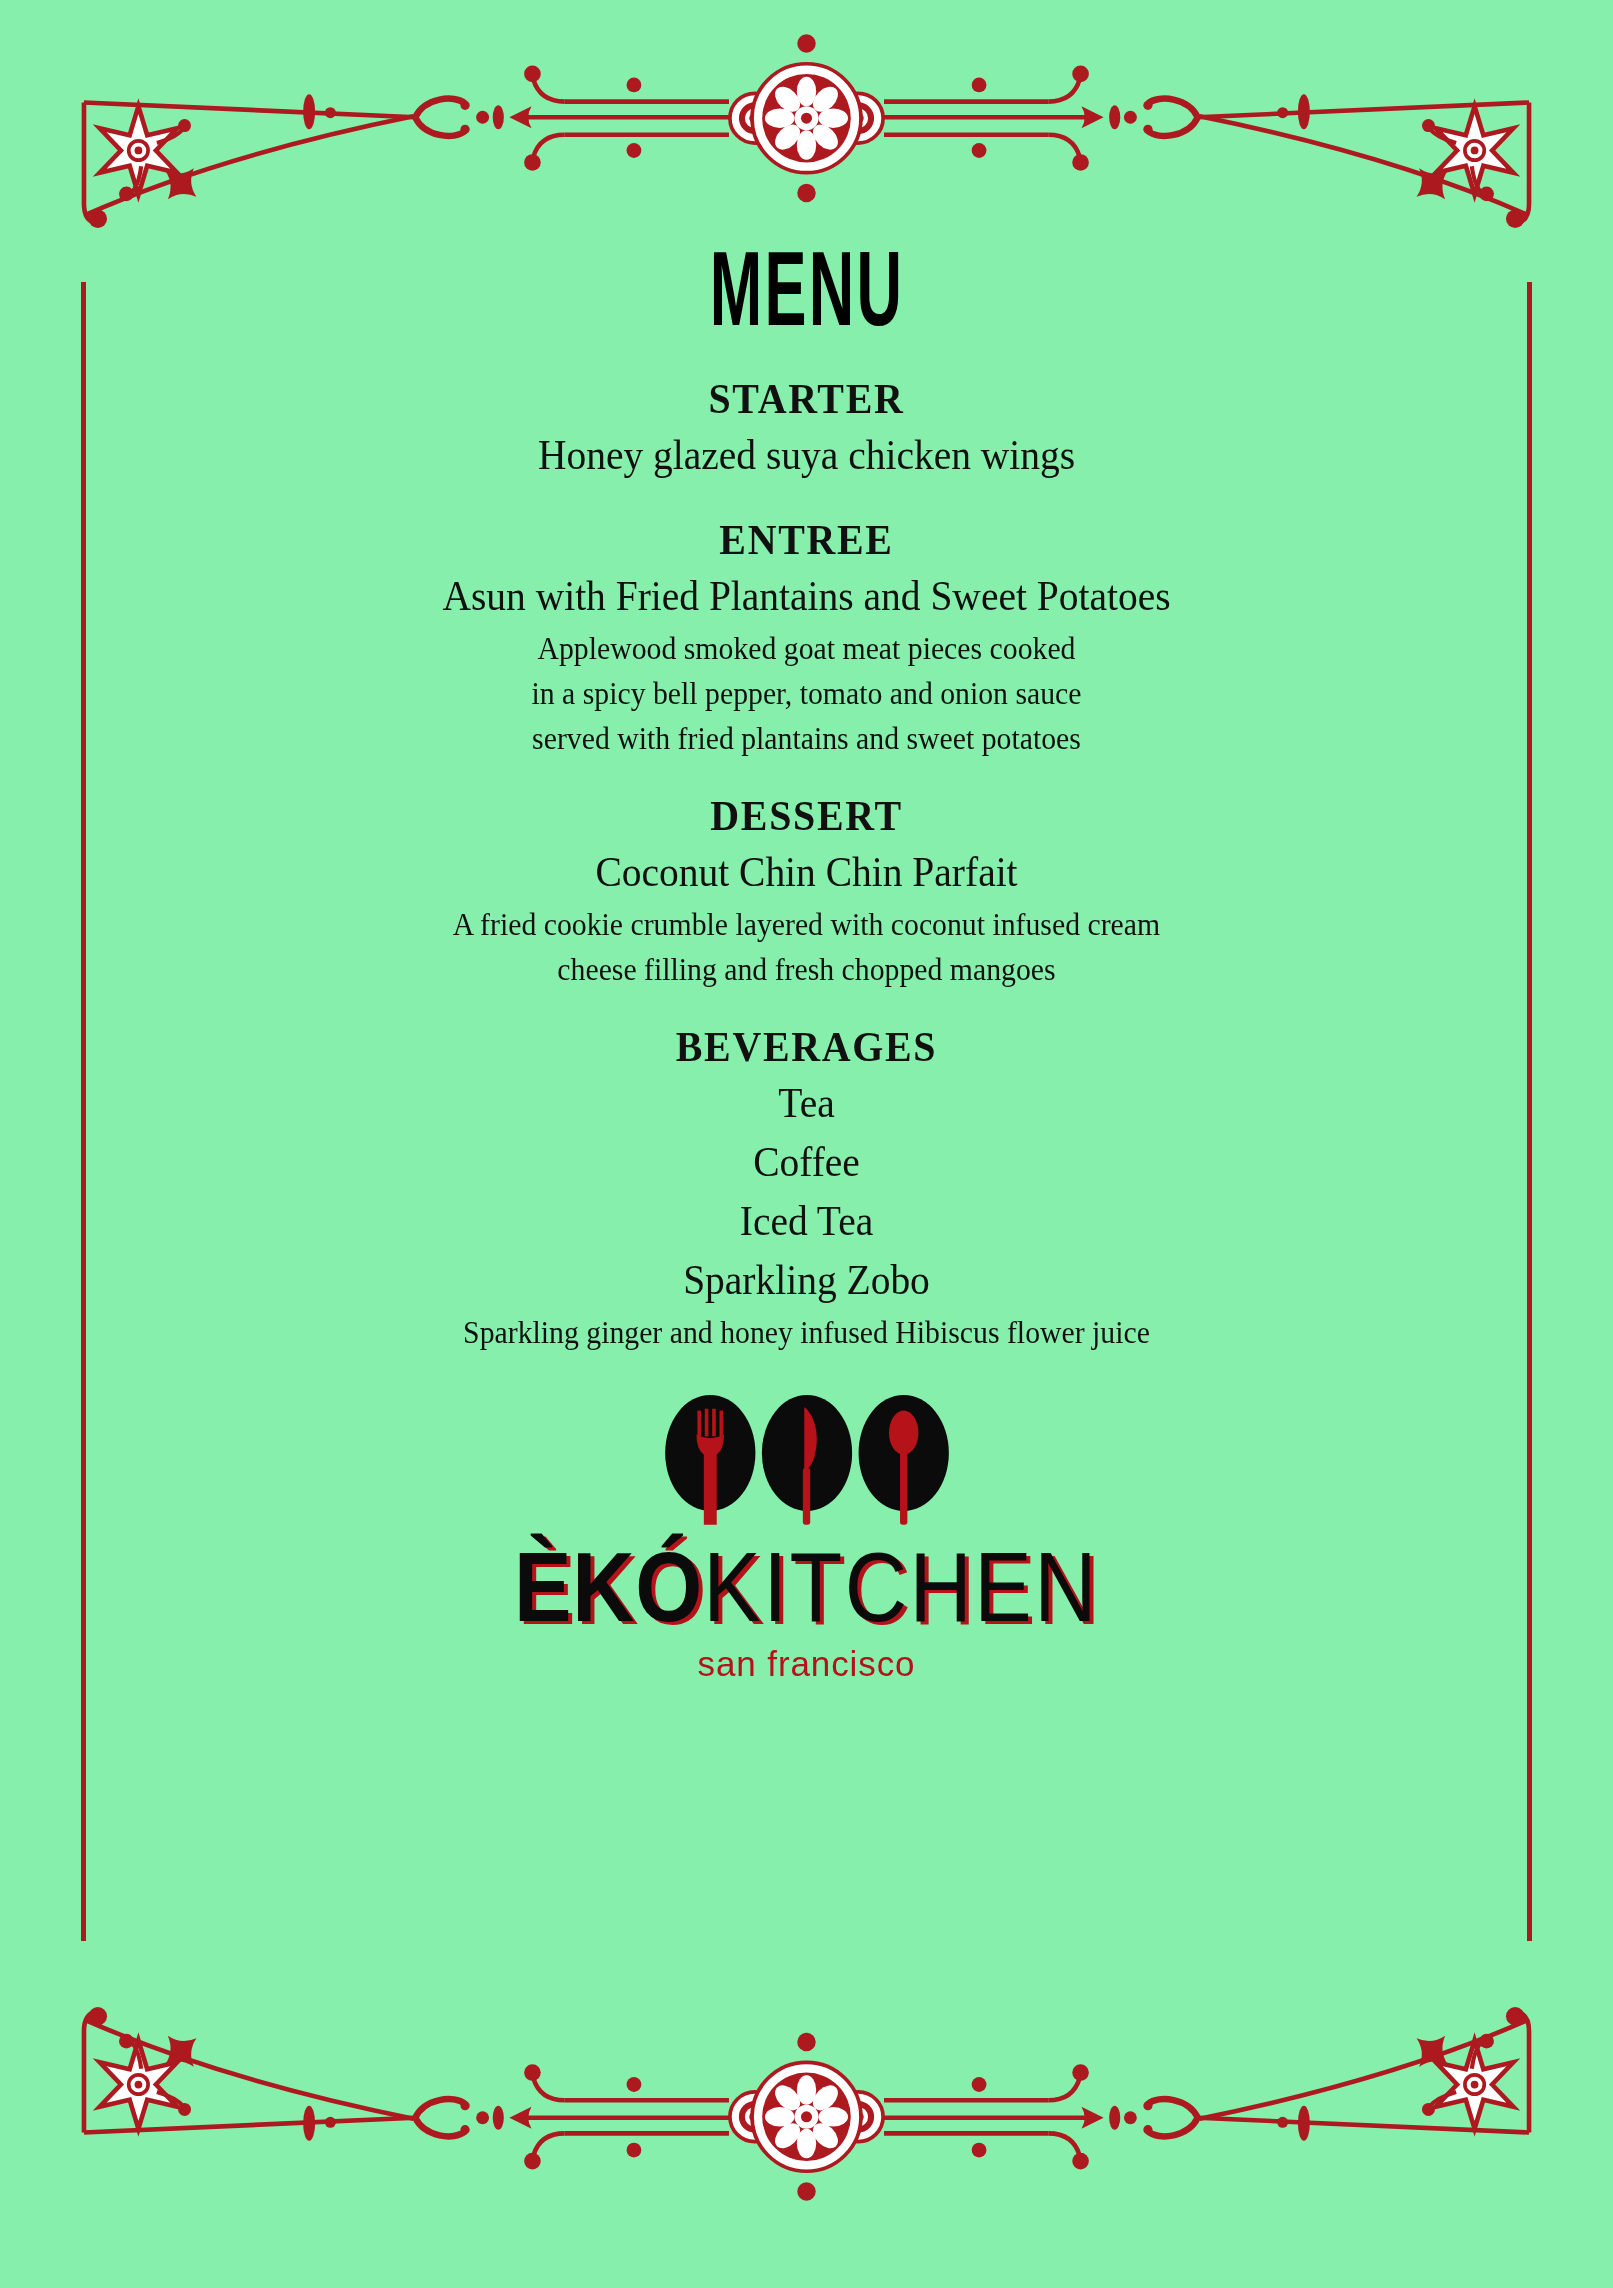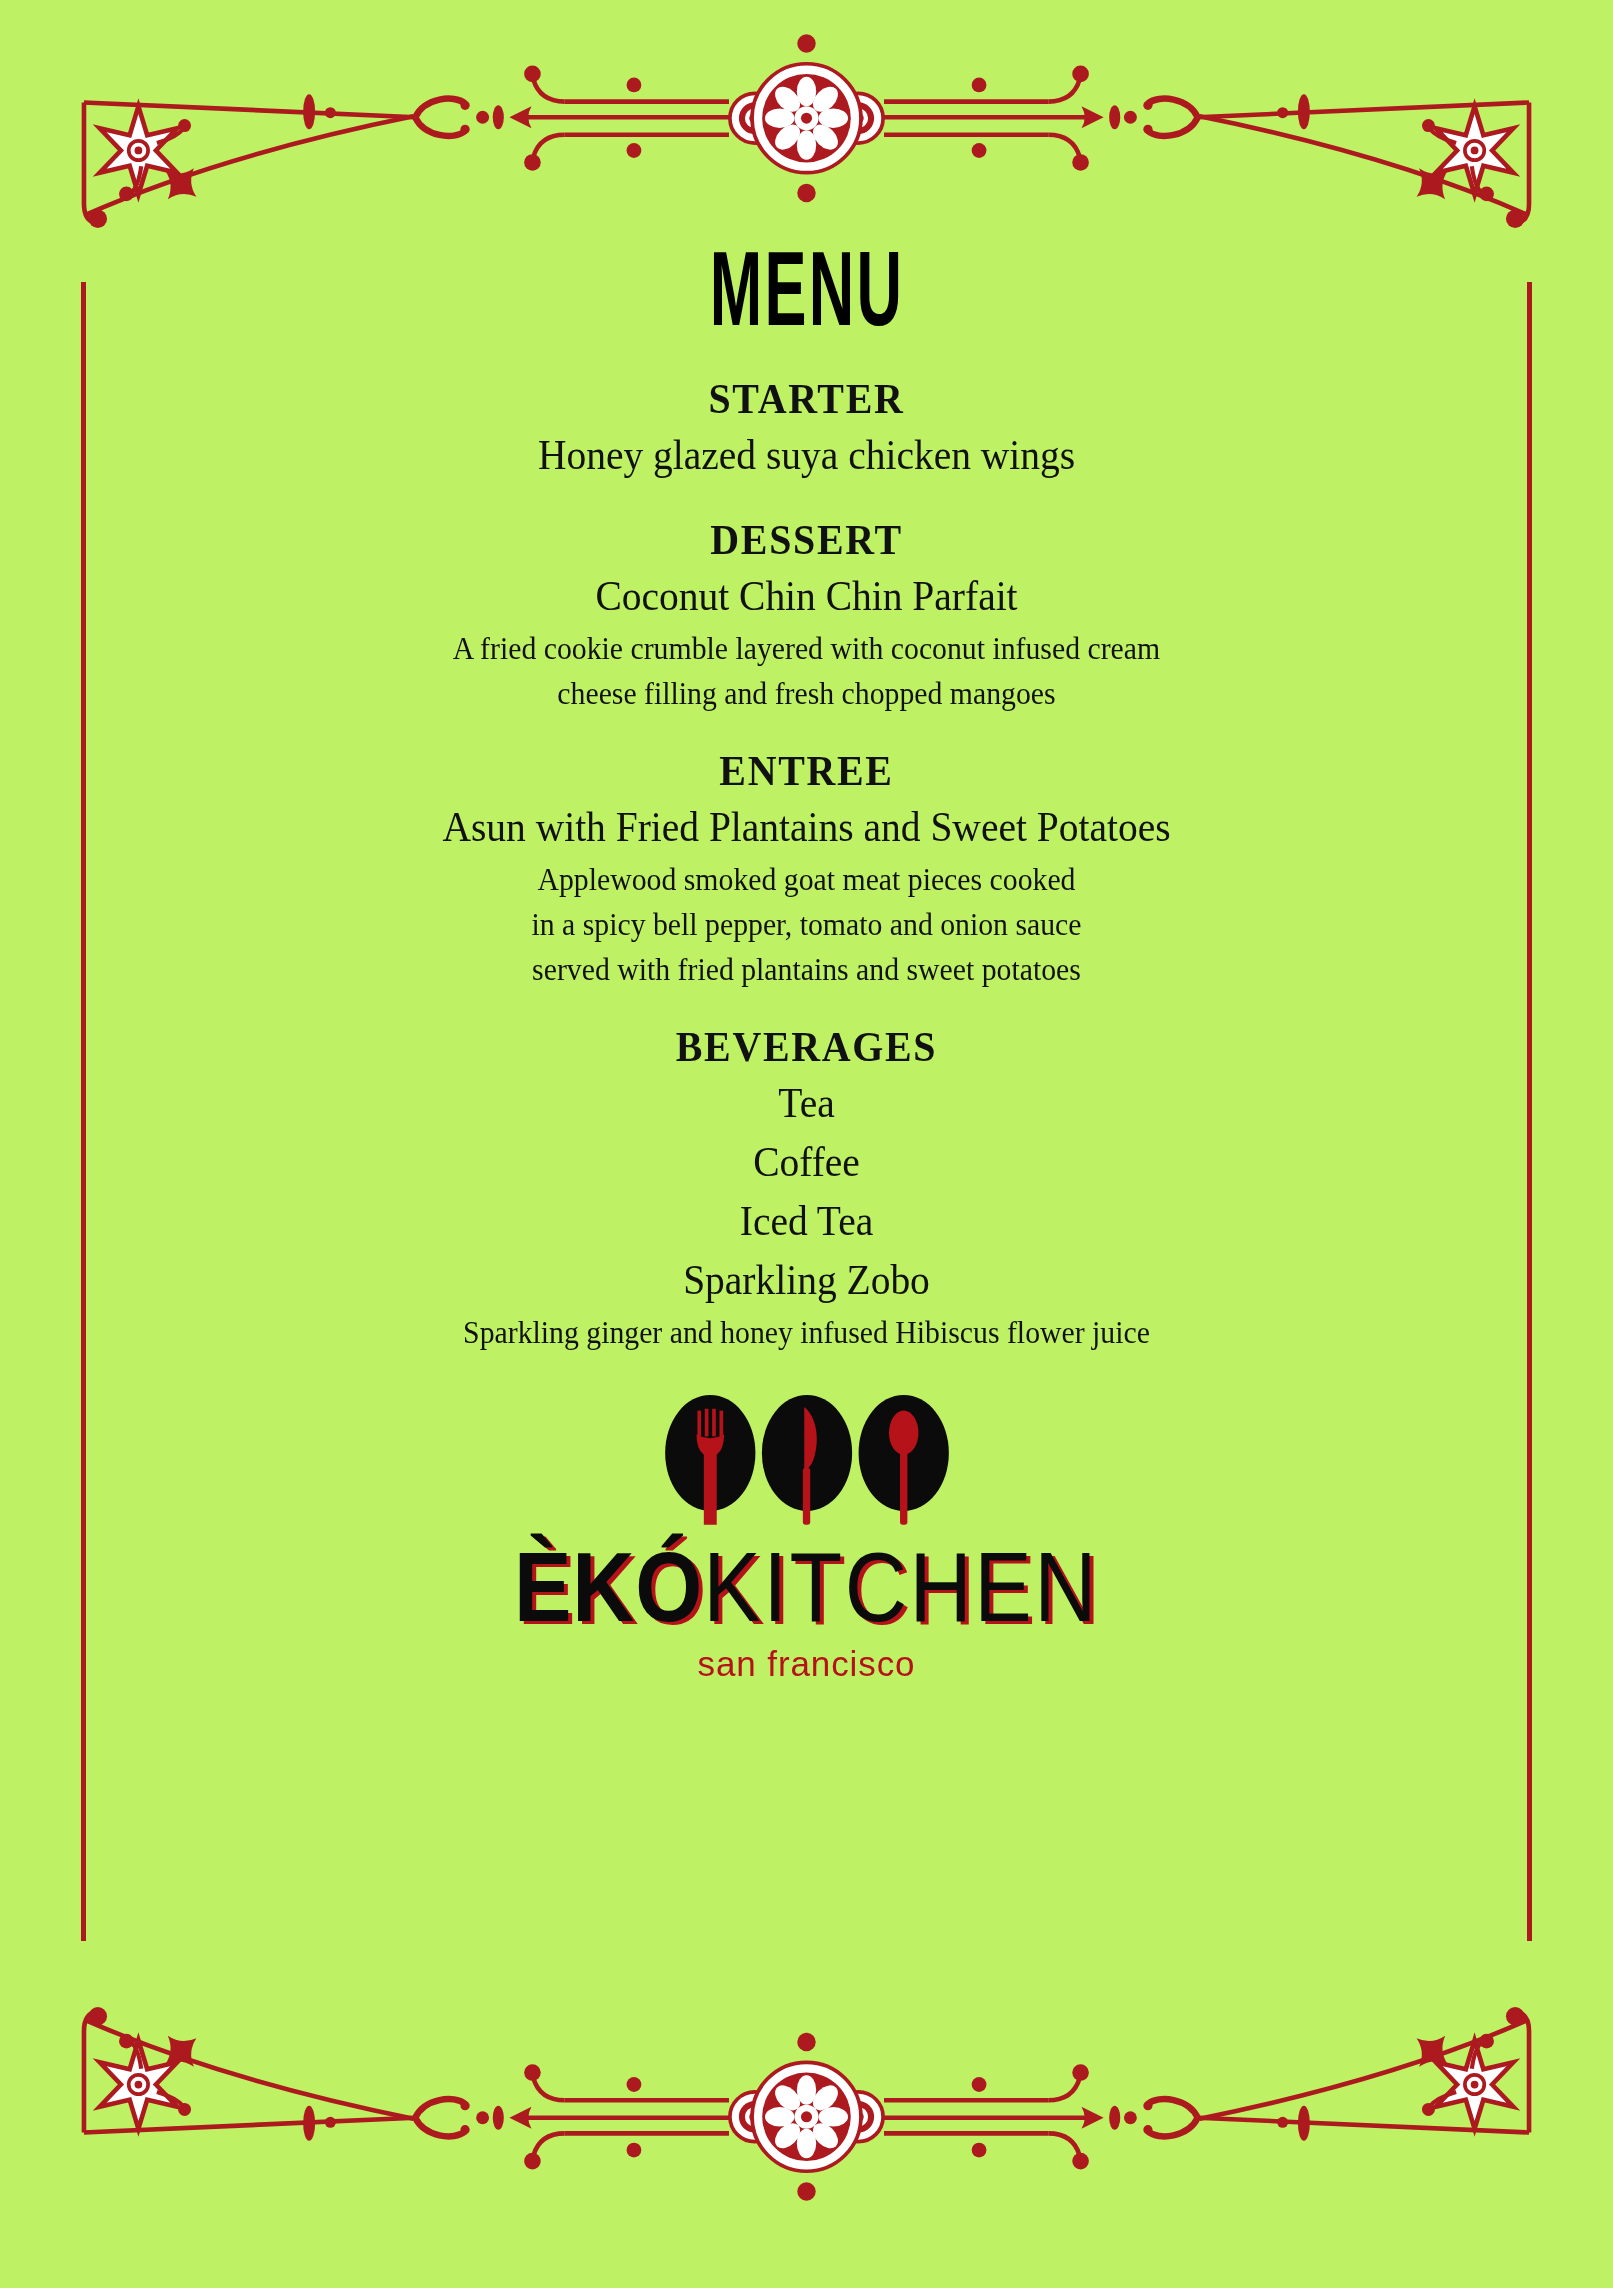--- a/index.html
+++ b/index.html
@@ -1,18 +1,18 @@
 <!DOCTYPE html>
 <html style="--ornament-red: #AC1A1F; --logo-red: #B5121A; --text-black: #111111;font-size:14.8px"><head>
 <meta charset="utf-8">
 <style>
   html,body { margin:0; padding:0; background:#e8e8e8; }
   .page {
     position:relative; width:1613px; height:2289px; margin:0 auto;
-    background:#bef264; overflow:hidden;
+    background:#86efac; overflow:hidden;
     font-family:"Liberation Serif","DejaVu Serif",serif;
     color:#111;
   }
   
   .band { position:absolute; left:0; width:1613px; height:277px; color:var(--ornament-red,#AC1A1F); }
   .band-top { top:0; }
   .band-bottom { top:1958px; transform:scaleY(-1); }
   .rail { position:absolute; width:4.6px; background:var(--ornament-red,#AC1A1F); top:282px; height:1659px; }
   .rail-left { left:81px; }
   .rail-right { left:1527px; }
@@ -147,32 +147,32 @@
 
   <div class="menu-body">
 
 
     <div class="section">
       <div class="section-name">STARTER</div>
       <div class="item-name">Honey glazed suya chicken wings</div>
     </div>
 
     <div class="section">
-      <div class="section-name">DESSERT</div>
-      <div class="item-name">Coconut Chin Chin Parfait</div>
-      <div class="item-desc">A fried cookie crumble layered with coconut infused cream</div>
-      <div class="item-desc">cheese filling and fresh chopped mangoes</div>
-    </div>
-
-    <div class="section">
       <div class="section-name">ENTREE</div>
       <div class="item-name">Asun with Fried Plantains and Sweet Potatoes</div>
       <div class="item-desc">Applewood smoked goat meat pieces cooked</div>
       <div class="item-desc">in a spicy bell pepper, tomato and onion sauce</div>
       <div class="item-desc">served with fried plantains and sweet potatoes</div>
+    </div>
+
+    <div class="section">
+      <div class="section-name">DESSERT</div>
+      <div class="item-name">Coconut Chin Chin Parfait</div>
+      <div class="item-desc">A fried cookie crumble layered with coconut infused cream</div>
+      <div class="item-desc">cheese filling and fresh chopped mangoes</div>
     </div>
 
     <div class="section">
       <div class="section-name">BEVERAGES</div>
       <div class="item-name">Tea</div>
       <div class="item-name">Coffee</div>
       <div class="item-name">Iced Tea</div>
       <div class="item-name">Sparkling Zobo</div>
       <div class="item-desc">Sparkling ginger and honey infused Hibiscus flower juice</div>
     </div>

